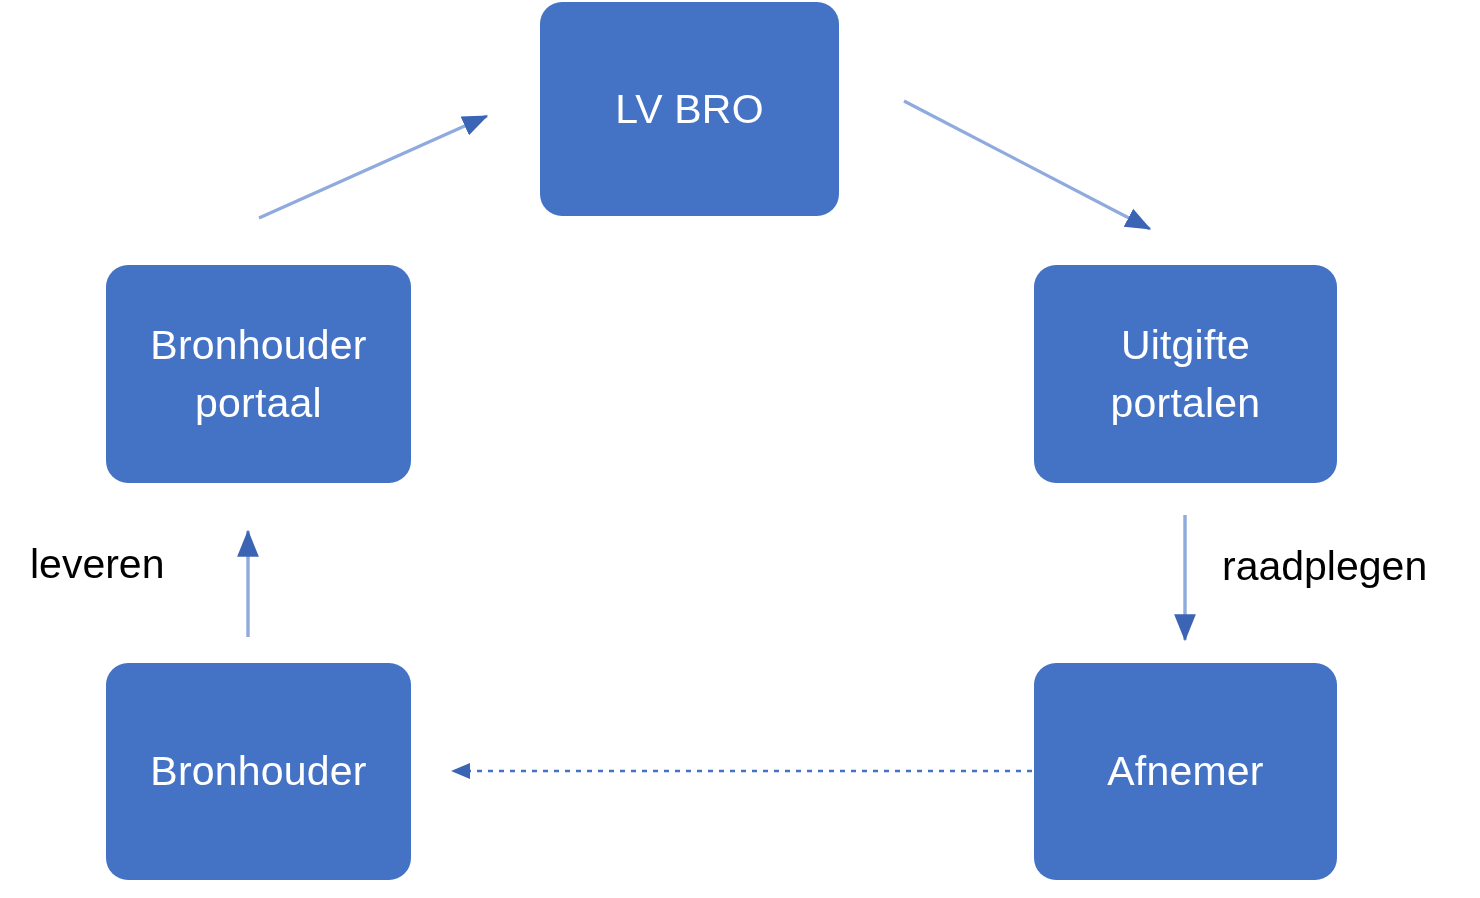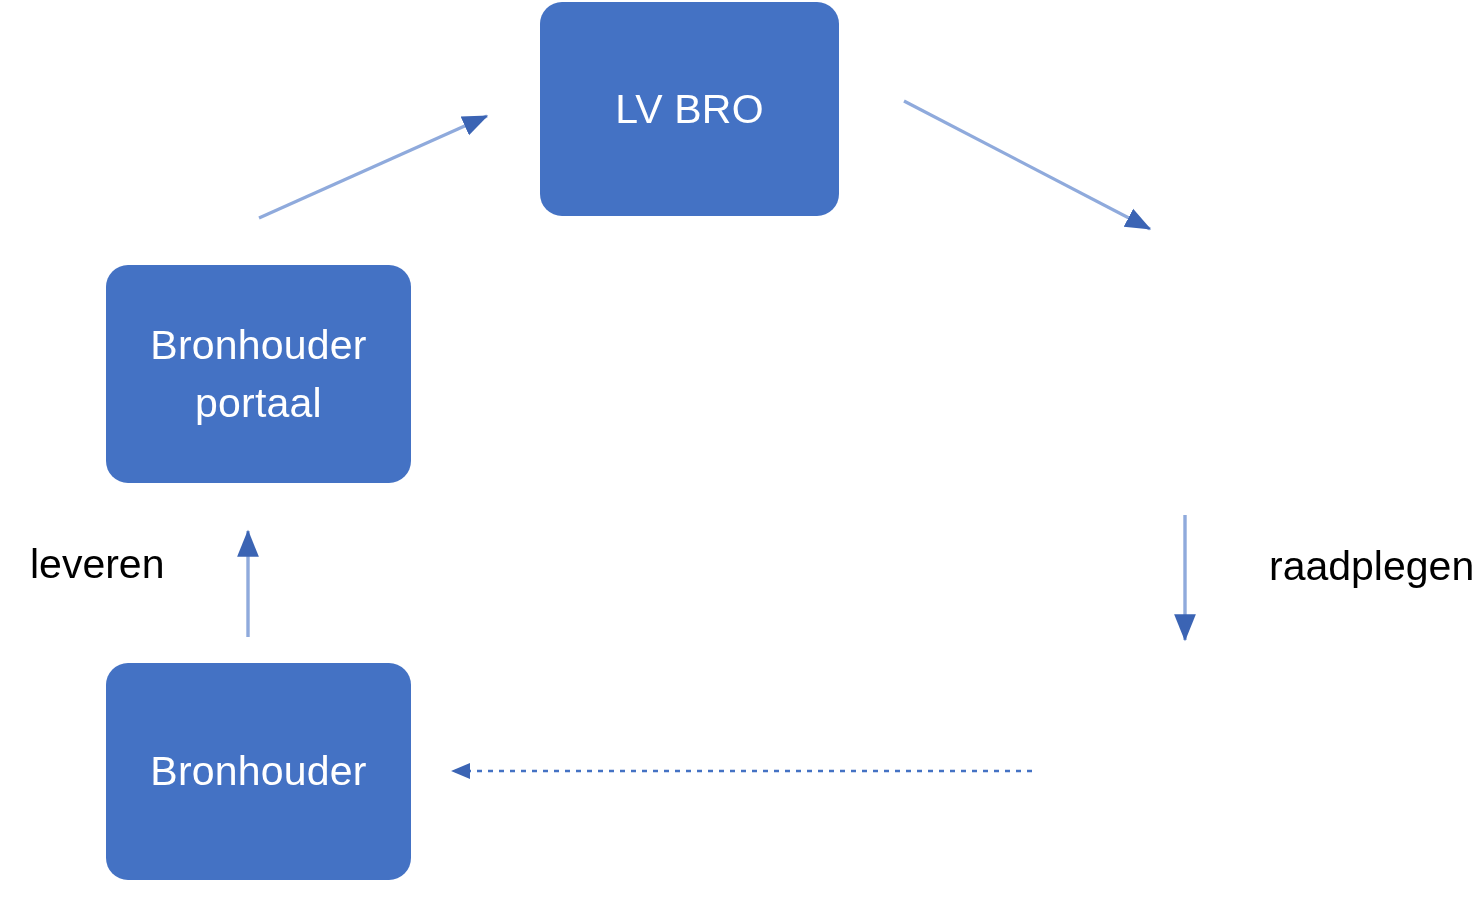--- a/index.html
+++ b/index.html
@@ -56,21 +56,21 @@
     color: #000000;
     font-size: 41px;
     line-height: 1;
     font-weight: 400;
     font-family: "Liberation Sans", sans-serif;
     white-space: nowrap;
     user-select: none;
     text-align: center;
   }
   #label-leveren     { left: 30px;   top: 544px; }
-  #label-raadplegen  { left: 1222px; top: 546px; margin-left: 47px; }
+  #label-raadplegen  { left: 1222px; top: 546px; }
   #label-terugmelden { left: 570px;  top: 818px; }
 </style>
 </head>
 <body>
 
 <div id="canvas">
 
   <svg class="edge-svg" viewBox="0 0 1480 898" width="1480" height="898" xmlns="http://www.w3.org/2000/svg">
     <defs>
       <marker id="arrow-solid" markerWidth="10" markerHeight="10" refX="7.6" refY="3.6" orient="auto" markerUnits="strokeWidth">
@@ -100,22 +100,25 @@
     <g>
       <line x1="1032" y1="771" x2="452" y2="771" stroke="#4472C4" stroke-width="2.4" stroke-dasharray="5 6" marker-end="url(#arrow-dashed)"></line>
     </g>
   </svg>
 
   <div class="node" id="node-lv-bro">LV BRO</div>
 
   <div class="node" id="node-bronhouder-portaal">Bronhouder
 portaal</div>
 
+  <div class="node" id="node-uitgifte-portalen">Uitgifte
+portalen</div>
 
   <div class="node" id="node-bronhouder">Bronhouder</div>
 
+  <div class="node" id="node-afnemer">Afnemer</div>
 
   <div class="edge-label" id="label-leveren">leveren</div>
 
   <div class="edge-label" id="label-raadplegen">raadplegen</div>
 
 
 </div>
 
 </body></html>

